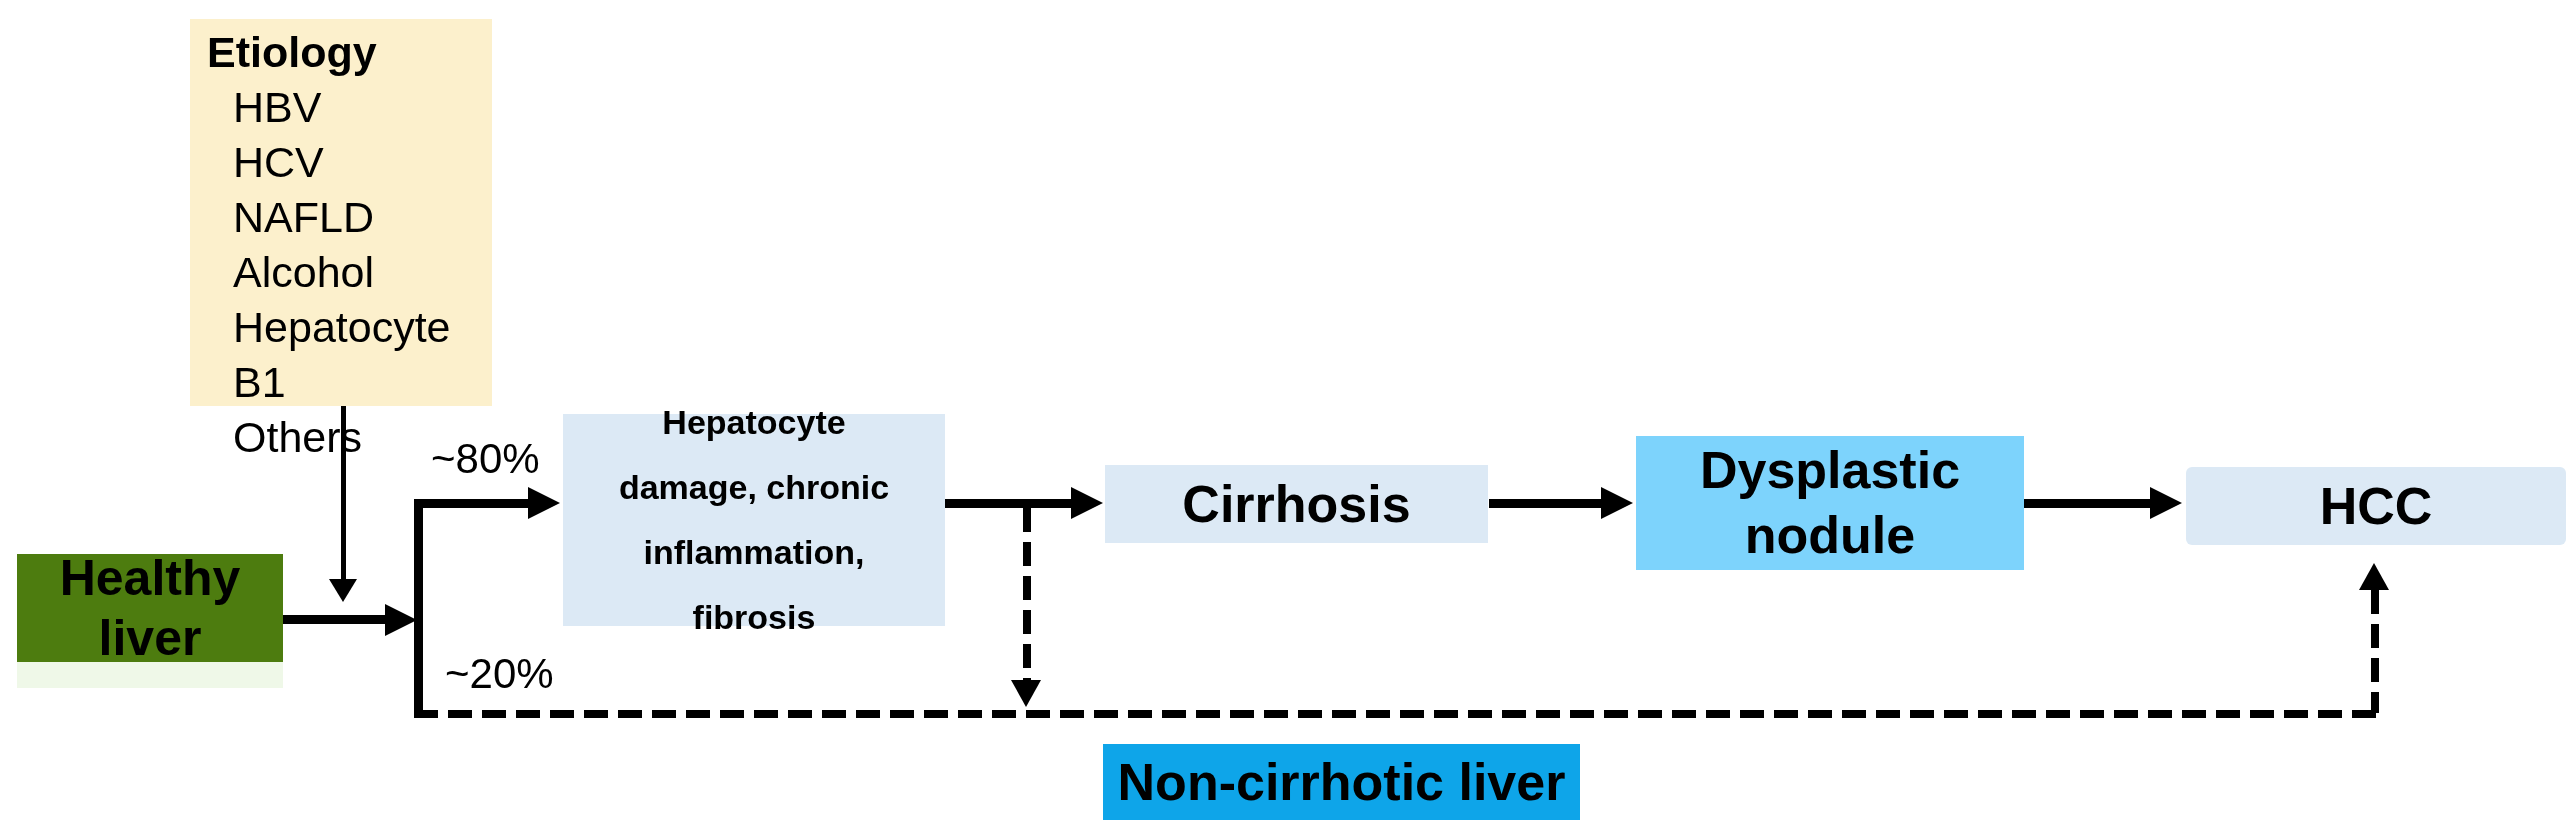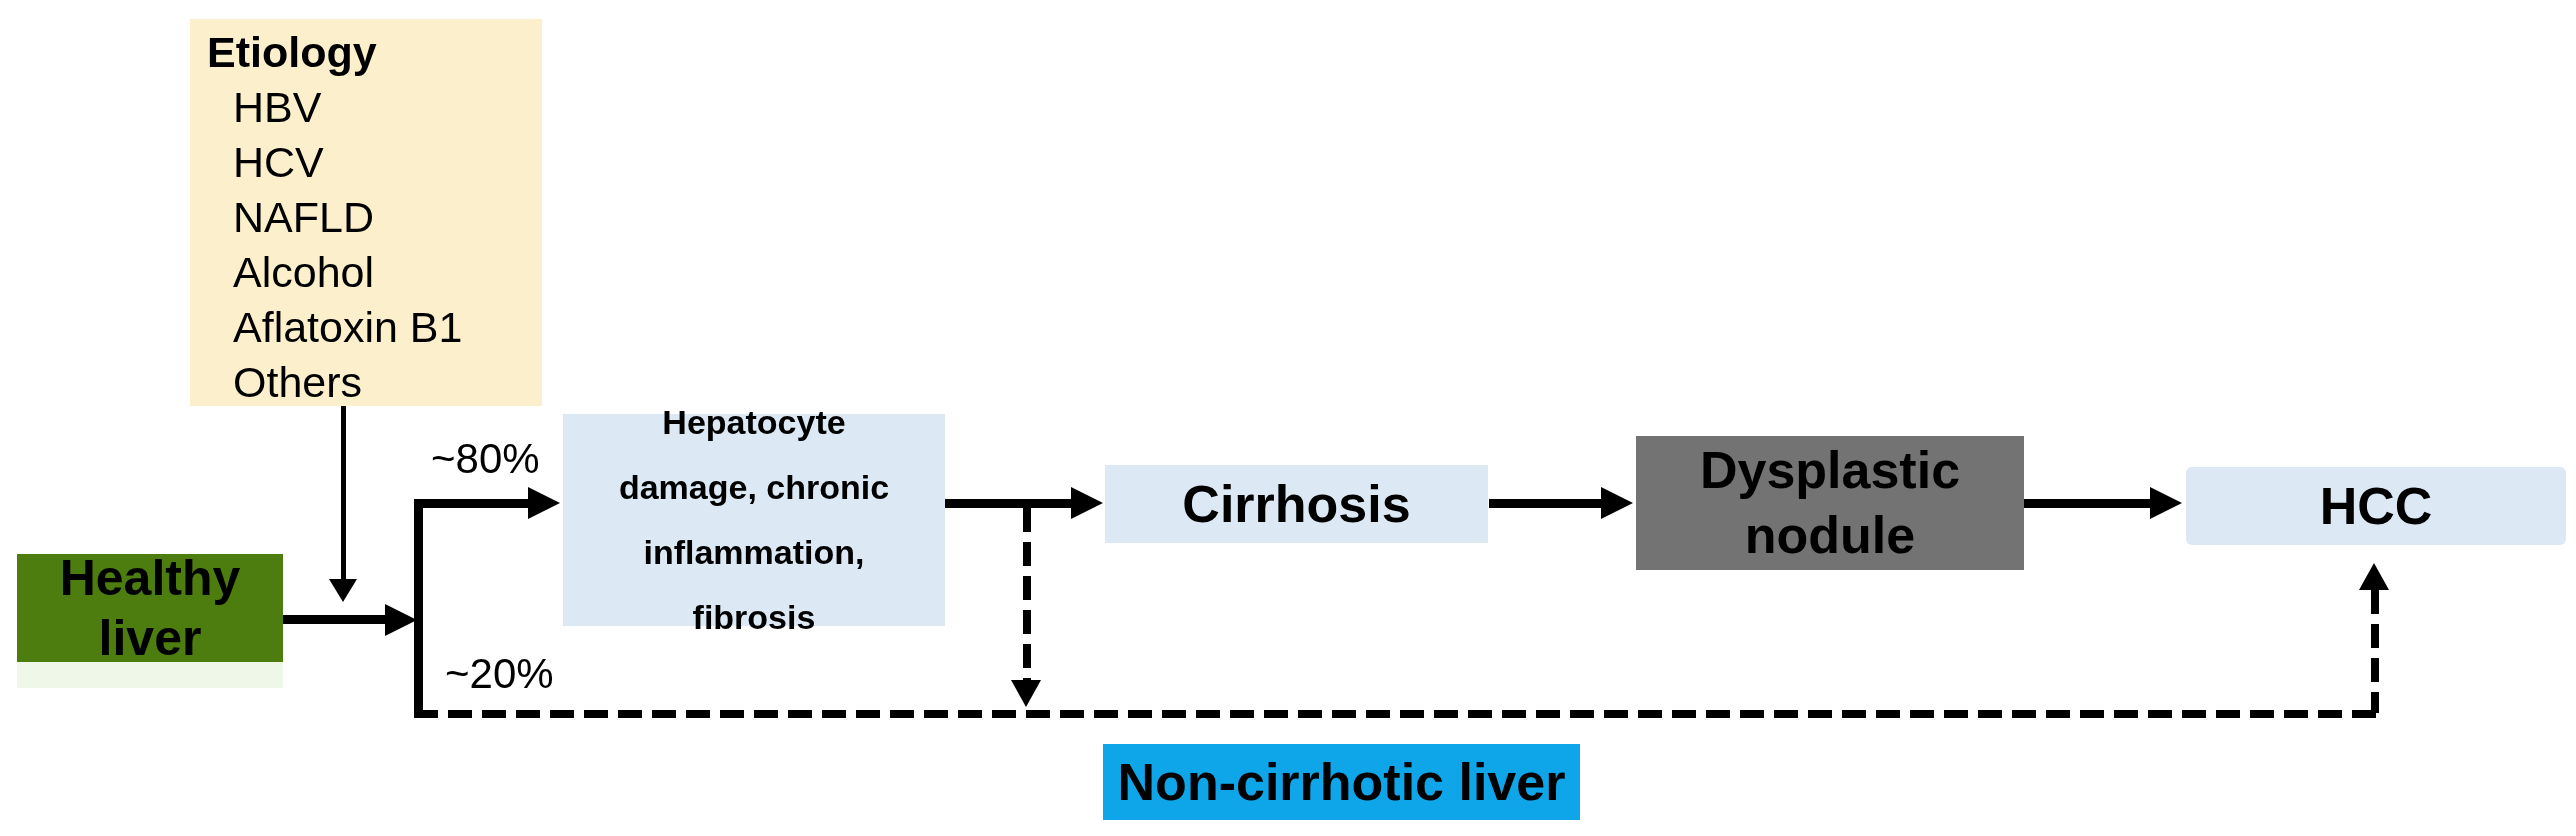--- a/index.html
+++ b/index.html
@@ -11,21 +11,21 @@
     color:#000000;
     overflow:hidden;
   }
   .abs{position:absolute;}
   
   .node{
     display:flex;align-items:center;justify-content:center;
     text-align:center;font-weight:bold;white-space:pre-line;
   }
   .etiology{
-    left:190px;top:19.4px;width:352px;height:387px;
+    left:190px;top:19.4px;width:302px;height:387px;
     font-size:43px;line-height:55px;
     padding:5.7px 0 0 17px;box-sizing:border-box;
   }
   .etiology .title{font-weight:bold;}
   .etiology ul{list-style:none;margin:0;padding:0 0 0 26px;}
   .healthy{left:17px;top:554px;width:266px;height:134px;}
   .healthy-text{
     position:absolute;left:0;top:0;width:100%;height:108px;
     display:flex;align-items:center;justify-content:center;
     font-weight:bold;font-size:50px;line-height:60px;white-space:pre-line;text-align:center;
@@ -57,21 +57,21 @@
 
 <div class="stage">
 
   <div class="abs etiology" style="background-color: rgb(252, 240, 204);">
     <div class="title">Etiology</div>
     <ul>
       <li>HBV</li>
       <li>HCV</li>
       <li>NAFLD</li>
       <li>Alcohol</li>
-      <li>Aflatoxin B1</li>
+      <li>Hepatocyte B1</li>
       <li>Others</li>
     </ul>
   </div>
 
   <div class="abs thin-shaft-v" style="left:341px;top:406px;height:174px;"></div>
   <div class="abs head-down-thin" style="left:329px;top:579px;"></div>
 
   <div class="abs healthy" style="background-color: #4d7c0f;">
     <div class="healthy-strip" style="background-color: rgb(239, 248, 232);"></div>
     <div class="healthy-text">Healthy
@@ -100,21 +100,21 @@
   <div class="abs dash-v" style="left:1023px;top:508px;height:174px;"></div>
   <div class="abs head-down" style="left:1011px;top:680px;"></div>
 
   <div class="abs node cirrhosis" style="background-color: rgb(220, 233, 245);">
     <span>Cirrhosis</span>
   </div>
 
   <div class="abs shaft-h" style="left:1489px;top:499px;width:113px;"></div>
   <div class="abs head-right" style="left:1601px;top:487px;"></div>
 
-  <div class="abs node dysplastic" style="background-color: #737373;">
+  <div class="abs node dysplastic" style="background-color: #7dd3fc;">
     <span>Dysplastic
 nodule</span>
   </div>
 
   <div class="abs shaft-h" style="left:2024px;top:499px;width:128px;"></div>
   <div class="abs head-right" style="left:2150px;top:487px;"></div>
 
   <div class="abs node hcc" style="background-color: rgb(220, 233, 245);">
     <span>HCC</span>
   </div>

